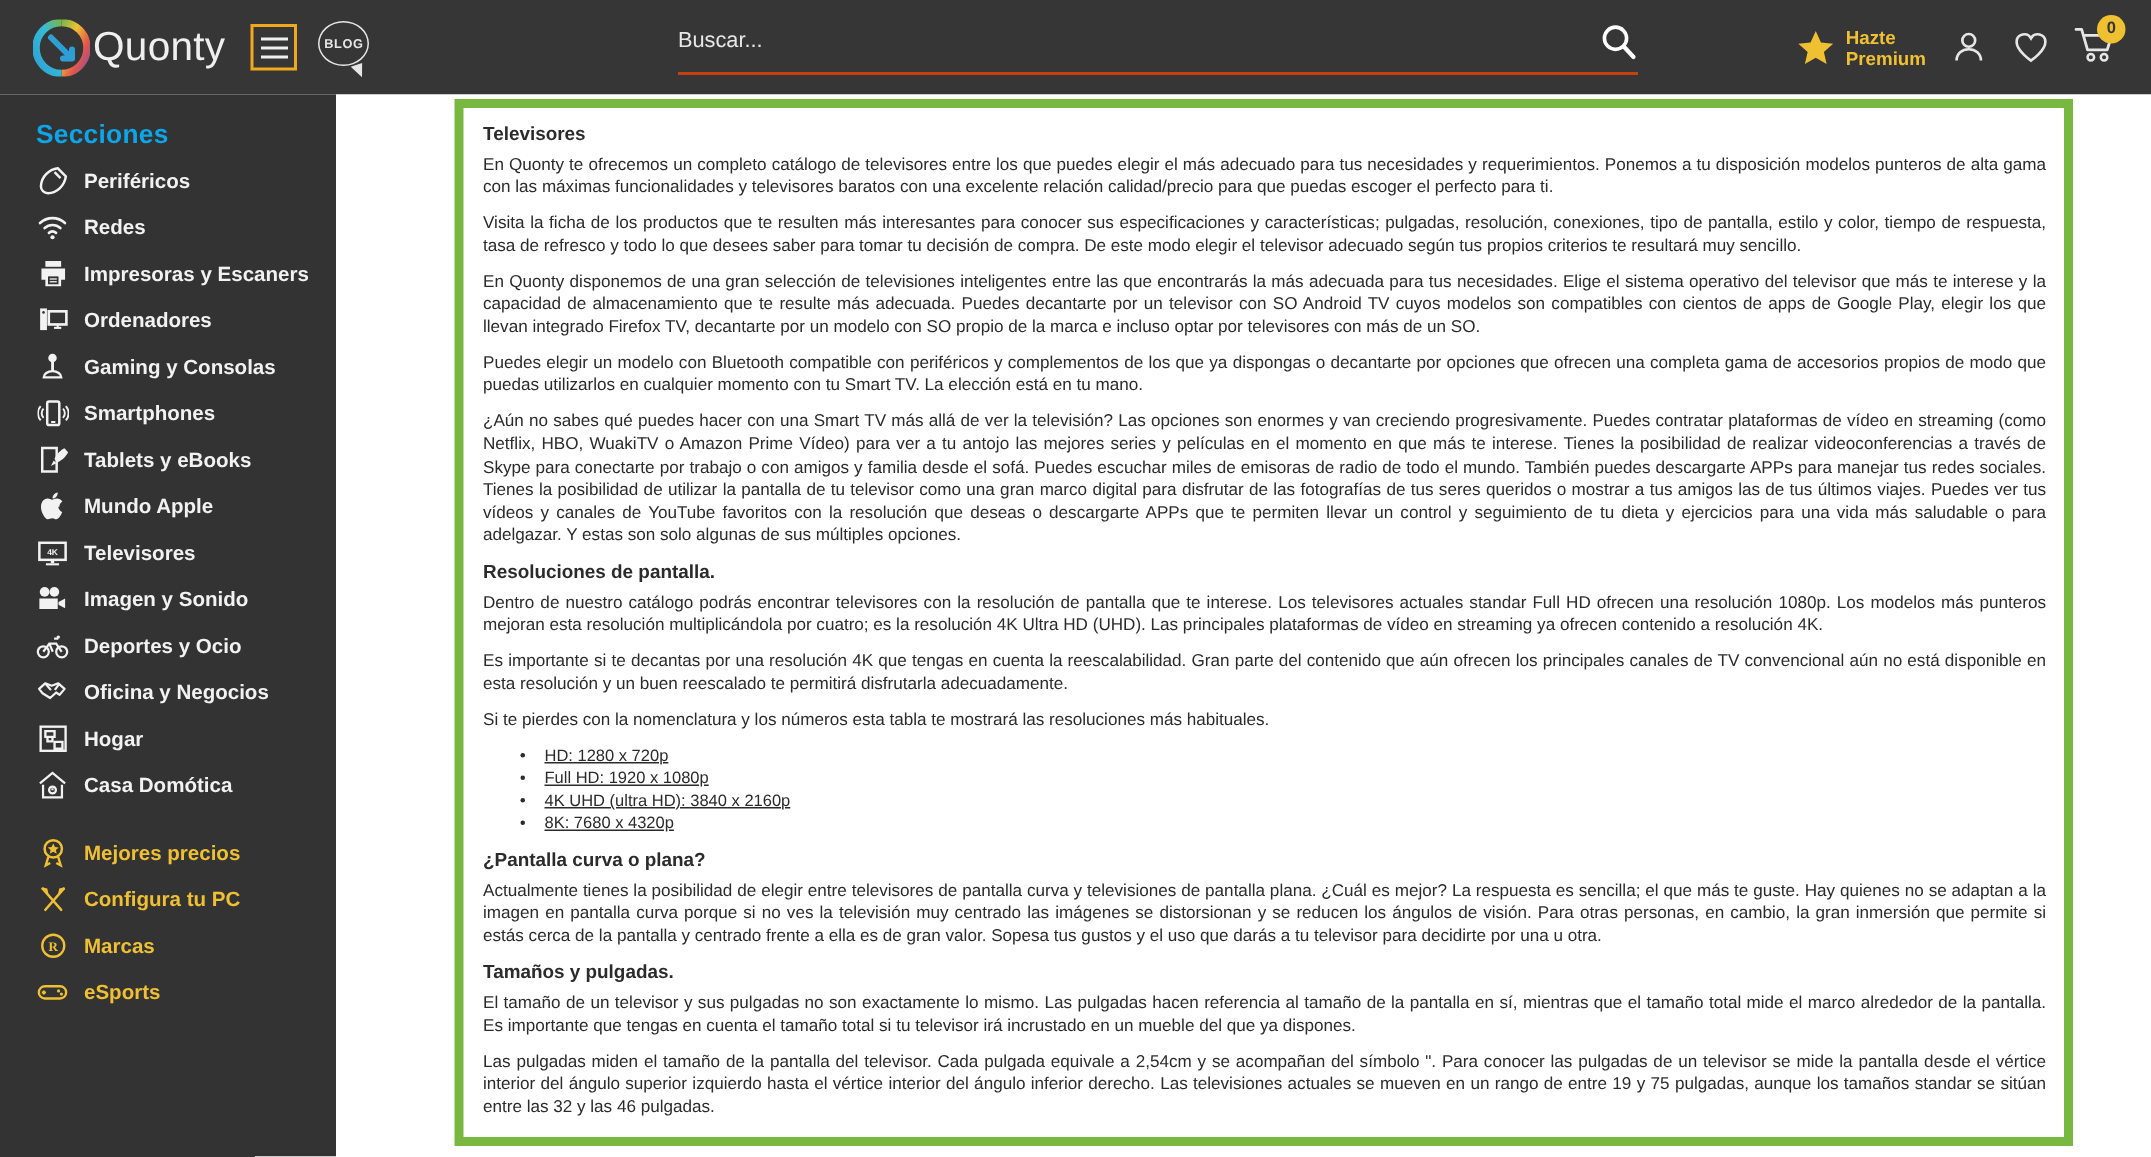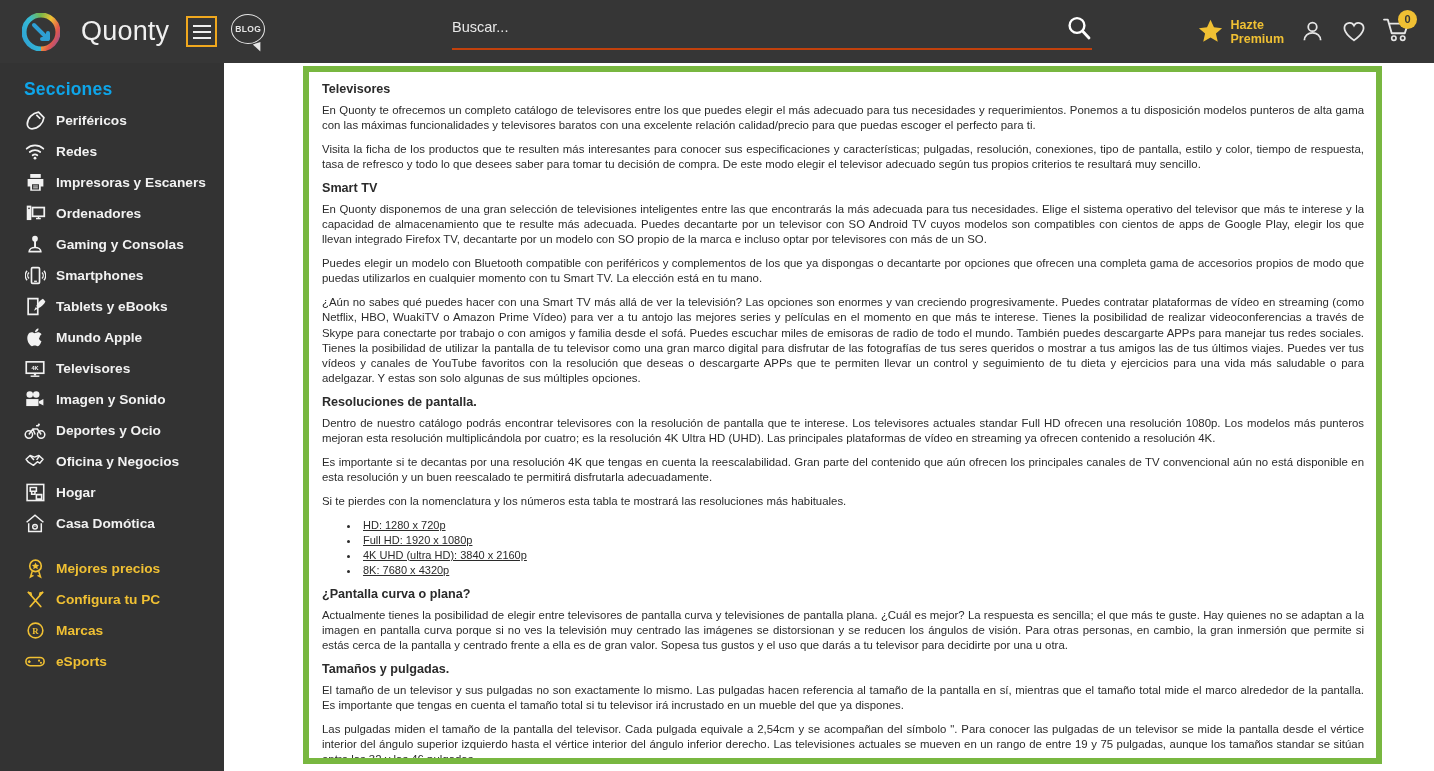--- a/index.html
+++ b/index.html
@@ -13,21 +13,21 @@
 
   
   .topbar {
     position: absolute; left: 0; top: 0; width: 1434px; height: 63px;
     background: #363636; display: flex; align-items: center;
   }
   .brand { display: flex; align-items: center; margin-left: 22px; }
   .brand-mark { width: 38px; height: 38px; position: relative; }
   .brand-name {
     color: #efefef; font-size: 27px; letter-spacing: .2px;
-    margin-left: 21px; font-weight: 400;
+    margin-left: 2px; font-weight: 400;
   }
   .burger {
     margin-left: 17px; width: 31px; height: 31px; border: 2px solid #f0a81e;
     display: flex; flex-direction: column; justify-content: center;
     align-items: center; gap: 4px; cursor: pointer;
   }
   .burger span { display: block; width: 18px; height: 2px; background: #efefef; }
   .blog-badge { margin-left: 14px; width: 36px; height: 36px; position: relative; cursor: pointer; }
   .blog-badge .bubble {
     width: 34px; height: 30px; border: 1.6px solid #e6e6e6; border-radius: 50%;
@@ -49,21 +49,21 @@
     color: #e8e8e8; font-size: 14.5px; font-family: "Liberation Sans", sans-serif;
     padding-bottom: 6px;
   }
   .searchwrap input::placeholder { color: #e8e8e8; opacity: 1; }
   .search-icon { width: 26px; height: 26px; margin-bottom: 4px; cursor: pointer; }
 
   .header-right {
     position: absolute; right: 22px; top: 0; height: 63px;
     display: flex; align-items: center; gap: 16px;
   }
-  .premium { display: flex; gap: 7px; cursor: pointer; }
+  .premium { display: flex; align-items: center; gap: 7px; cursor: pointer; }
   .premium .ptext { color: #f0c033; font-size: 12.5px; font-weight: 700; line-height: 1.12; }
   .hicon { width: 25px; height: 25px; cursor: pointer; }
   .cartwrap { position: relative; width: 30px; height: 30px; cursor: pointer; }
   .cart-badge {
     position: absolute; right: -5px; top: -7px; width: 19px; height: 19px;
     border-radius: 50%; background: #f0c033; color: #363636;
     font-size: 11px; font-weight: 700; display: flex;
     align-items: center; justify-content: center;
   }
 
@@ -425,21 +425,20 @@
 
   <div class="gutter"></div>
 
   <div class="content-box">
     <div class="content-inner">
 
       <h2 class="sec first">Televisores</h2>
       <p class="body">En Quonty te ofrecemos un completo catálogo de televisores entre los que puedes elegir el más adecuado para tus necesidades y requerimientos. Ponemos a tu disposición modelos punteros de alta gama con las máximas funcionalidades y televisores baratos con una excelente relación calidad/precio para que puedas escoger el perfecto para ti.</p>
       <p class="body">Visita la ficha de los productos que te resulten más interesantes para conocer sus especificaciones y características; pulgadas, resolución, conexiones, tipo de pantalla, estilo y color, tiempo de respuesta, tasa de refresco y todo lo que desees saber para tomar tu decisión de compra. De este modo elegir el televisor adecuado según tus propios criterios te resultará muy sencillo.</p>
 
-      <h2 class="sec">Smart TV</h2>
       <p class="body">En Quonty disponemos de una gran selección de televisiones inteligentes entre las que encontrarás la más adecuada para tus necesidades. Elige el sistema operativo del televisor que más te interese y la capacidad de almacenamiento que te resulte más adecuada. Puedes decantarte por un televisor con SO Android TV cuyos modelos son compatibles con cientos de apps de Google Play, elegir los que llevan integrado Firefox TV, decantarte por un modelo con SO propio de la marca e incluso optar por televisores con más de un SO.</p>
       <p class="body">Puedes elegir un modelo con Bluetooth compatible con periféricos y complementos de los que ya dispongas o decantarte por opciones que ofrecen una completa gama de accesorios propios de modo que puedas utilizarlos en cualquier momento con tu Smart TV. La elección está en tu mano.</p>
       <p class="body">¿Aún no sabes qué puedes hacer con una Smart TV más allá de ver la televisión? Las opciones son enormes y van creciendo progresivamente. Puedes contratar plataformas de vídeo en streaming (como Netflix, HBO, WuakiTV o Amazon Prime Vídeo) para ver a tu antojo las mejores series y películas en el momento en que más te interese. Tienes la posibilidad de realizar videoconferencias a través de Skype para conectarte por trabajo o con amigos y familia desde el sofá. Puedes escuchar miles de emisoras de radio de todo el mundo. También puedes descargarte APPs para manejar tus redes sociales. Tienes la posibilidad de utilizar la pantalla de tu televisor como una gran marco digital para disfrutar de las fotografías de tus seres queridos o mostrar a tus amigos las de tus últimos viajes. Puedes ver tus vídeos y canales de YouTube favoritos con la resolución que deseas o descargarte APPs que te permiten llevar un control y seguimiento de tu dieta y ejercicios para una vida más saludable o para adelgazar. Y estas son solo algunas de sus múltiples opciones.</p>
 
       <h2 class="sec">Resoluciones de pantalla.</h2>
       <p class="body">Dentro de nuestro catálogo podrás encontrar televisores con la resolución de pantalla que te interese. Los televisores actuales standar Full HD ofrecen una resolución 1080p. Los modelos más punteros mejoran esta resolución multiplicándola por cuatro; es la resolución 4K Ultra HD (UHD). Las principales plataformas de vídeo en streaming ya ofrecen contenido a resolución 4K.</p>
       <p class="body">Es importante si te decantas por una resolución 4K que tengas en cuenta la reescalabilidad. Gran parte del contenido que aún ofrecen los principales canales de TV convencional aún no está disponible en esta resolución y un buen reescalado te permitirá disfrutarla adecuadamente.</p>
       <p class="body">Si te pierdes con la nomenclatura y los números esta tabla te mostrará las resoluciones más habituales.</p>
       <ul class="res">
         <li>HD: 1280 x 720p</li>

